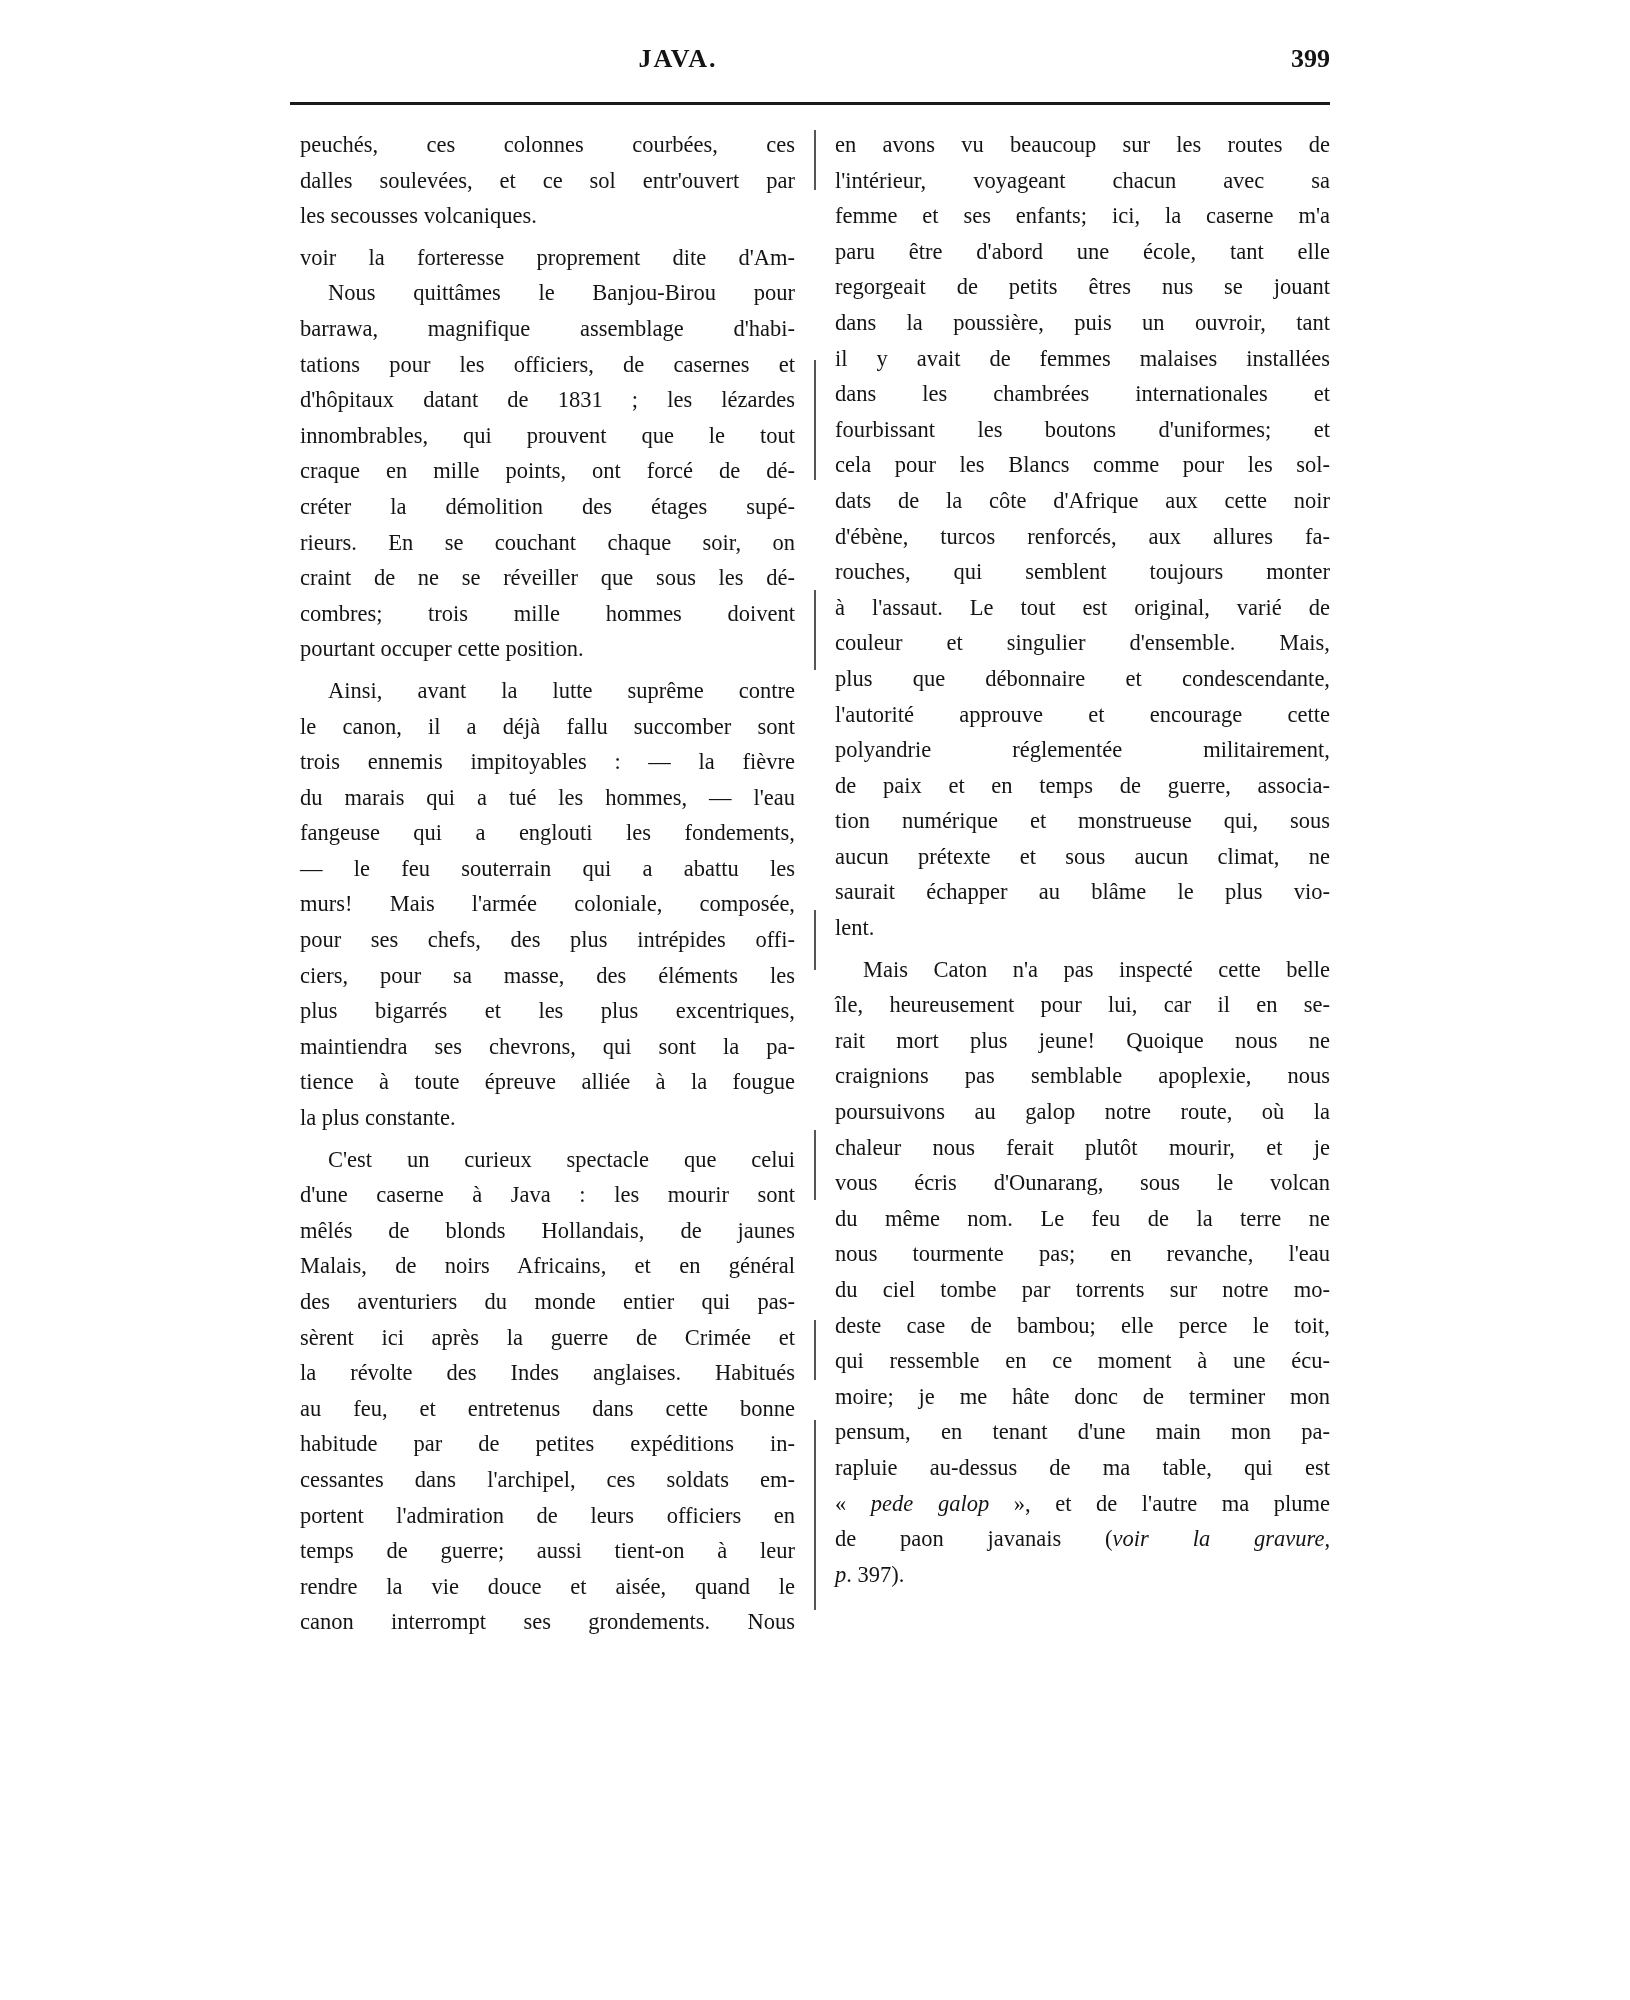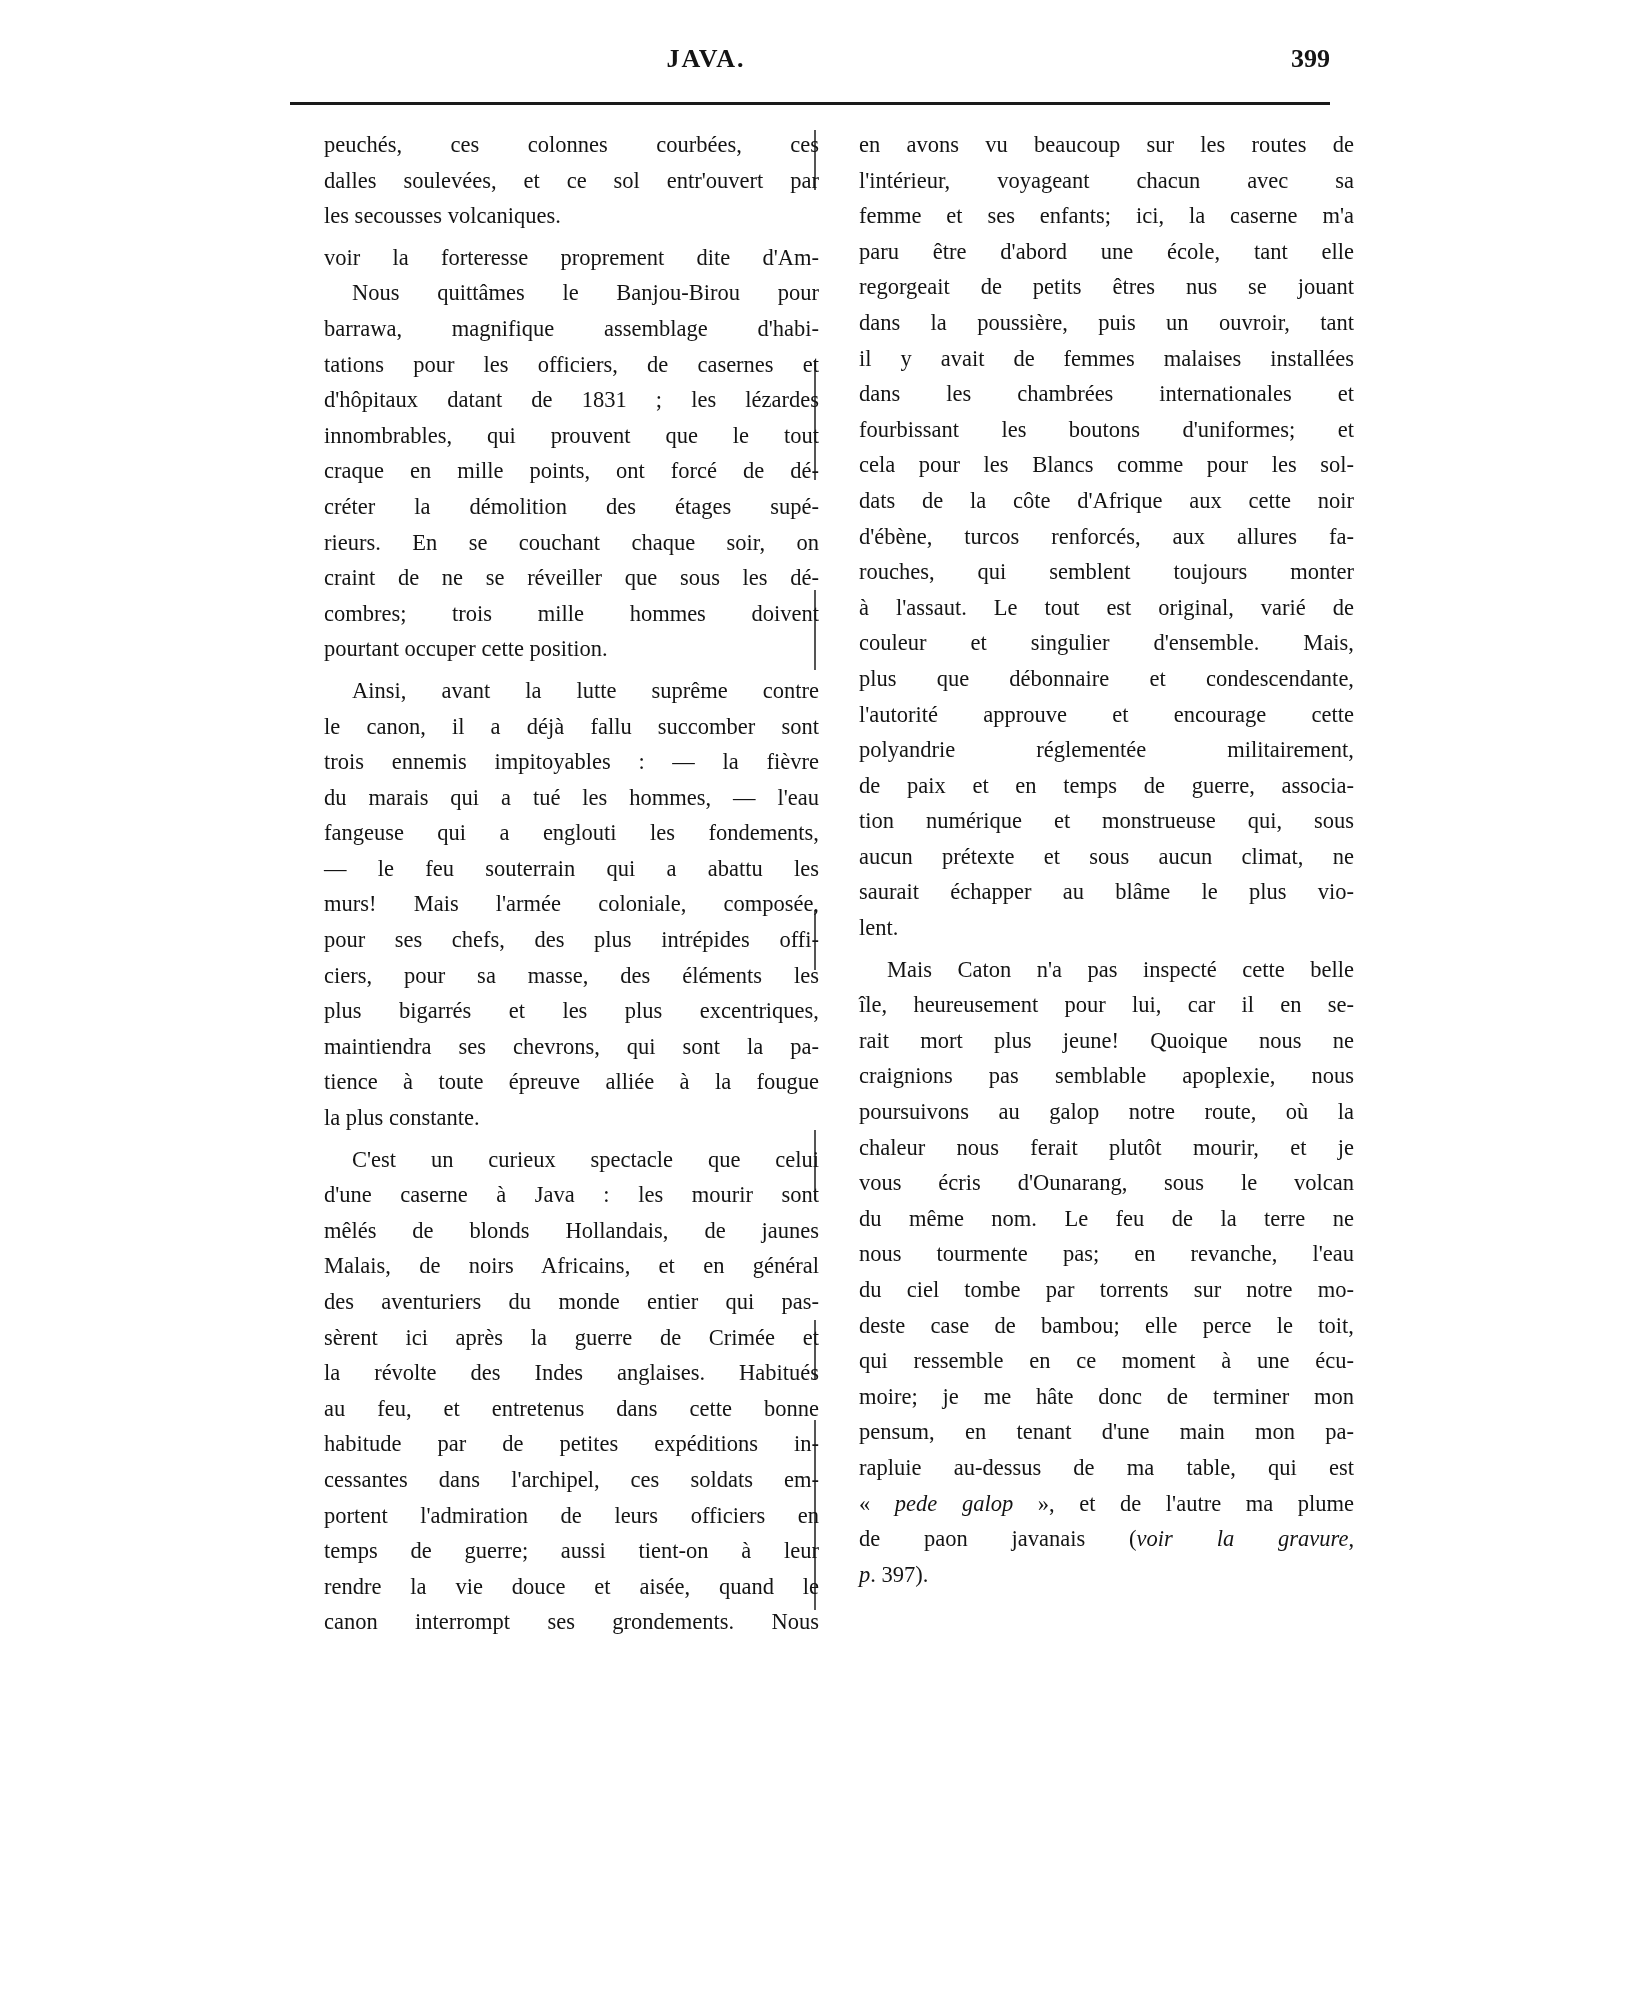--- a/index.html
+++ b/index.html
@@ -1,23 +1,23 @@
 <!DOCTYPE html>
 <html><head>
 <meta charset="utf-8">
 <style>
   html, body { margin: 0; padding: 0; background: #ffffff; }
   body { width: 1630px; height: 2000px; position: relative; overflow: hidden;
          font-family: "DejaVu Serif", "Liberation Serif", serif; color: #141414; }
   .header-title { position: absolute; top: 44px; left: 0; width: 1356px; text-align: center;
-         font-family: "Liberation Serif", serif; font-weight: bold; font-size: 26px; letter-spacing: 2px; margin-left: 28px; }
+         font-family: "Liberation Serif", serif; font-weight: bold; font-size: 26px; letter-spacing: 2px; }
   .page-number { position: absolute; top: 44px; left: 1250px; width: 80px; text-align: right;
          font-family: "Liberation Serif", serif; font-weight: bold; font-size: 26px; }
   .header-rule { position: absolute; top: 102px; left: 290px; width: 1040px; height: 3px; background: #1a1a1a; }
-  .column { position: absolute; top: 127px; width: 495px; margin-left: 24px; }
+  .column { position: absolute; top: 127px; width: 495px; }
   .col-left { left: 300px; }
   .col-right { left: 835px; }
   .line { display: block; height: 35.6px; line-height: 35.6px; font-size: 22.5px;
           font-family: "Liberation Serif", serif; white-space: nowrap;
           text-align: justify; text-align-last: justify; }
   .line.last { text-align-last: left; }
   .line.indent { padding-left: 28px; }
   .para-gap { height: 6px; }
   .col-divider { position: absolute; left: 814px; top: 130px; width: 2px; height: 1495px; }
   .col-divider span { position: absolute; left: 0; width: 2px; background: #555; }

